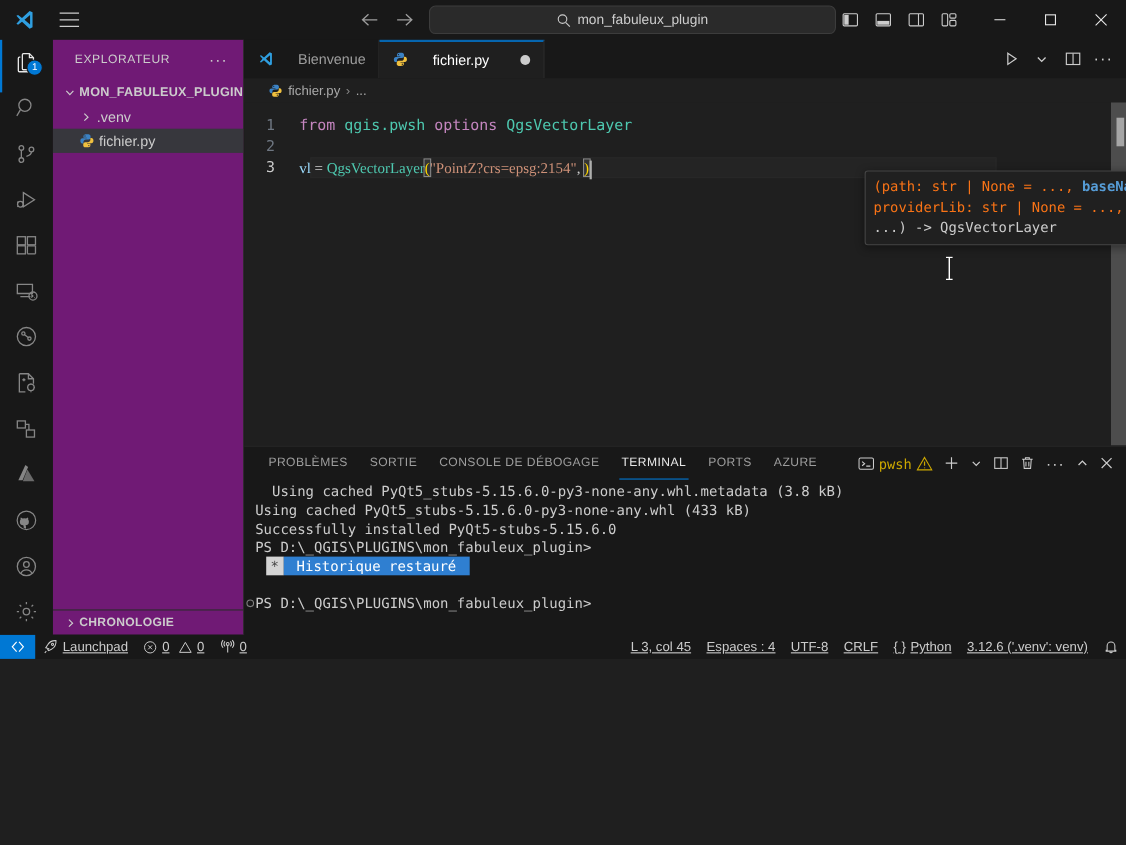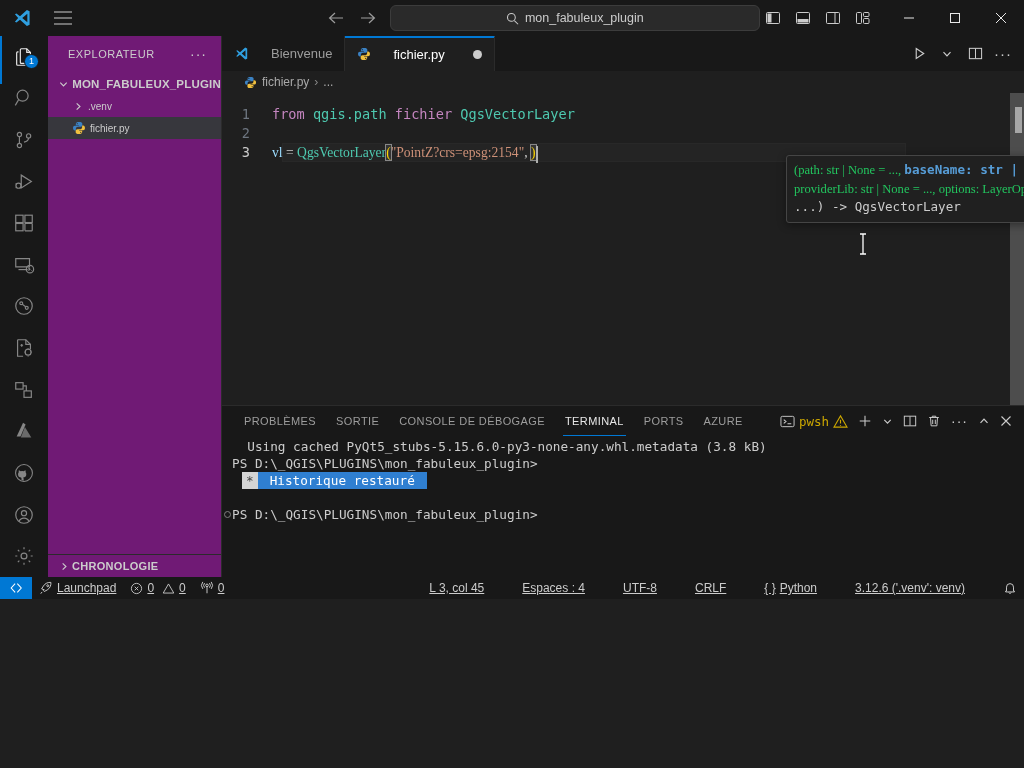--- a/index.html
+++ b/index.html
@@ -58,21 +58,21 @@
   }
   .ab-spacer { flex: 1 1 auto; }
 
   
   .sidebar { width: 174px; background: #701a75; flex: 0 0 174px; display: flex; flex-direction: column;
              border-right: 1px solid #2b2b2b; }
   .sb-header { height: 35px; display: flex; align-items: center; padding: 0 8px 0 20px; }
   .sb-title { font-size: 11px; letter-spacing: .5px; color: #cccccc; text-transform: uppercase; }
   .sb-actions { margin-left: auto; color: #cccccc; font-size: 14px; padding-right: 6px; letter-spacing:1px;}
   .sb-tree { flex: 1 1 auto; padding-top: 2px; }
-  .tree-row { height: 22px; display: flex; align-items: center; font-size: 10px; padding-left: 8px; color: #cccccc; }
+  .tree-row { height: 22px; display: flex; align-items: center; font-size: 13px; padding-left: 8px; color: #cccccc; }
   .tree-row.root { font-weight: bold; font-size: 11.5px; letter-spacing: .2px; }
   .tree-row.selected { background: #37373d; }
   .chev { width: 16px; display: inline-flex; align-items: center; justify-content: center; color: #cccccc; font-size: 10px; }
   .tree-icon { width: 18px; display: inline-flex; align-items: center; justify-content: center; }
   .tree-label { padding-left: 2px; }
   .sb-bottom { border-top: 1px solid #2b2b2b; height: 23px; display: flex; align-items: center; padding-left: 8px; }
   .sb-bottom .chev { color: #cccccc; }
   .sb-bottom-title { font-size: 11px; font-weight: bold; letter-spacing: .3px; color: #cccccc; }
 
   
@@ -113,21 +113,21 @@
 
   
   .sighelp {
     position: absolute; left: 564px; top: 62px; width: 444px;
     background: #202020; border: 1px solid #454545; border-radius: 3px;
     padding: 5px 7px; font-family: "DejaVu Sans Mono", monospace; font-size: 12.6px;
     line-height: 18.5px; color: #cccccc; z-index: 20; white-space: pre-wrap;
     box-shadow: 0 2px 8px rgba(0,0,0,.4);
   }
   .sig-param { color: #569cd6; font-weight: bold; }
-  .sig-type  { color: #22c55e; font-family: Liberation Serif, serif; }
+  .sig-type  { color: #f97316; }
   .sig-ret   { color: #cccccc; }
 
   
   .panel { height: 172px; flex: 0 0 172px; background: #181818; display: flex; flex-direction: column;
            border-top: 1px solid #2b2b2b; justify-content: center; }
   .panel-header { height: 30px; display: flex; align-items: stretch; padding-left: 12px; }
   .ptab { display: flex; align-items: center; padding: 0 10px; font-size: 11px; color: #9d9d9d;
           letter-spacing: .4px; text-transform: uppercase; position: relative; }
   .ptab.active { color: #e7e7e7; }
   .ptab.active::after { content:""; position: absolute; left: 8px; right: 8px; bottom: 0; height: 1px; background: #0078d4; }
@@ -143,21 +143,21 @@
   .hist-star { background: #d4d4d4; color: #444; padding: 0 4px; }
   .hist-txt { background: #2f7fd1; color: #ffffff; padding: 0 12px; }
   .circ { width: 7px; height: 7px; border: 1px solid #808080; border-radius: 50%; display: inline-block; }
 
   
   .statusbar { height: 22px; flex: 0 0 22px; background: #181818; display: flex; align-items: center;
                font-size: 12px; color: #cccccc; text-decoration: underline; }
   .sb-remote { width: 32px; height: 22px; background: #0078d4; display: flex; align-items: center;
                justify-content: center; color: #ffffff; }
   .sb-seg { display: flex; align-items: center; gap: 4px; padding: 0 7px; height: 22px; }
-  .sb-right { margin-left: auto; display: flex; align-items: flex-start; gap: 24px; }
+  .sb-right { margin-left: auto; display: flex; align-items: flex-start; }
   svg { display: block; }
 </style>
 </head>
 <body>
 
 <div class="app">
 
   <div class="titlebar">
     <div class="tb-logo">
       <svg width="20" height="20" viewBox="0 0 24 24">
@@ -455,21 +455,21 @@
         <span>fichier.py</span>
         <span style="color:#888">›</span>
         <span>...</span>
       </div>
 
       <div class="editorbody">
         <div class="codearea" style="padding-top:12px;">
 
           <div class="codeline">
             <span class="lineno">1</span>
-            <span class="codetext"><span class="t-kw">from </span><span class="t-mod">qgis.path</span><span class="t-kw"> fichier </span><span class="t-cls">QgsVectorLayer</span></span>
+            <span class="codetext"><span class="t-kw">from </span><span class="t-mod">qgis.pwsh</span><span class="t-kw"> options </span><span class="t-cls">QgsVectorLayer</span></span>
           </div>
 
           <div class="codeline">
             <span class="lineno">2</span>
             <span class="codetext"></span>
           </div>
 
           <div class="codeline" style="position:relative;">
             <div class="cur-line-hl" style="left:60px;right:118px;top:0;"></div>
             <span class="lineno cur" style="position:relative;z-index:2;">3</span>
@@ -560,20 +560,22 @@
             <div class="pa-btn">
               <svg width="12" height="12" viewBox="0 0 12 12" stroke="#cccccc" stroke-width="1.1">
                   <path d="M1.5 1.5l9 9M10.5 1.5l-9 9"></path>
                 </svg>
             </div>
           </div>
         </div>
 
         <div class="terminal">
           <div class="tline"><span>  Using cached PyQt5_stubs-5.15.6.0-py3-none-any.whl.metadata (3.8 kB)</span></div>
+          <div class="tline"><span>Using cached PyQt5_stubs-5.15.6.0-py3-none-any.whl (433 kB)</span></div>
+          <div class="tline"><span>Successfully installed PyQt5-stubs-5.15.6.0</span></div>
           <div class="tline"><span>PS D:\_QGIS\PLUGINS\mon_fabuleux_plugin&gt;</span></div>
           <div class="tline" style="padding-left:10px;"><span class="hist-star">*</span><span class="hist-txt">Historique restauré</span></div>
           <div class="tline"></div>
           <div class="tline" style="position:relative;"><span class="tgutter"><span class="circ"></span></span><span>PS D:\_QGIS\PLUGINS\mon_fabuleux_plugin&gt;</span></div>
         </div>
       </div>
 
     </div>
   </div>
 

